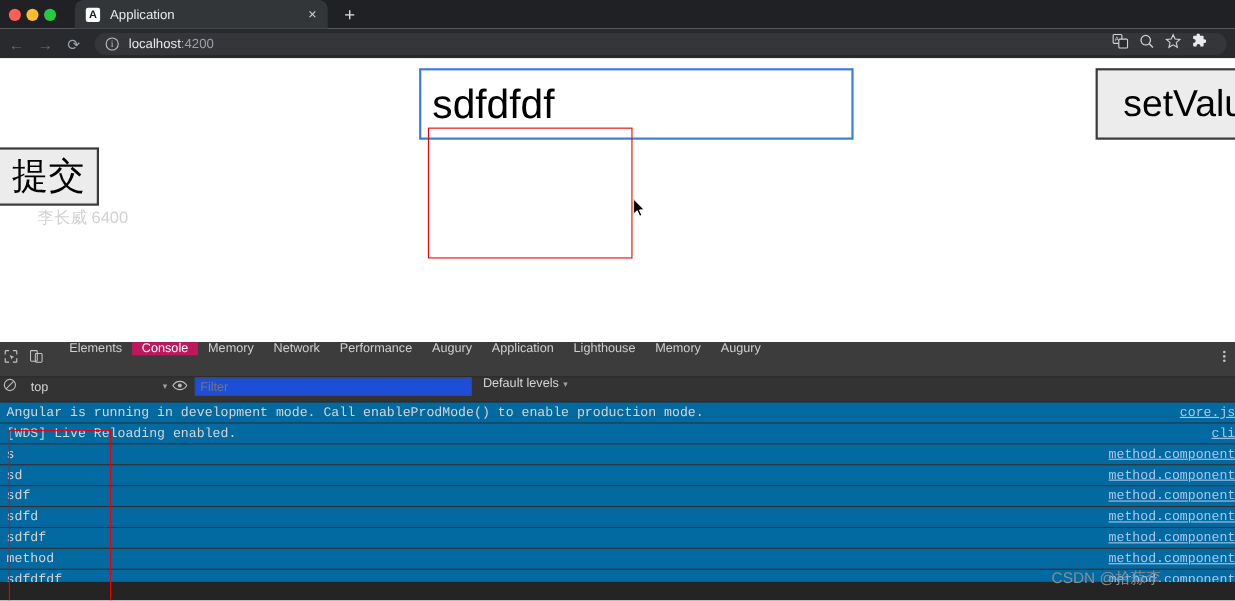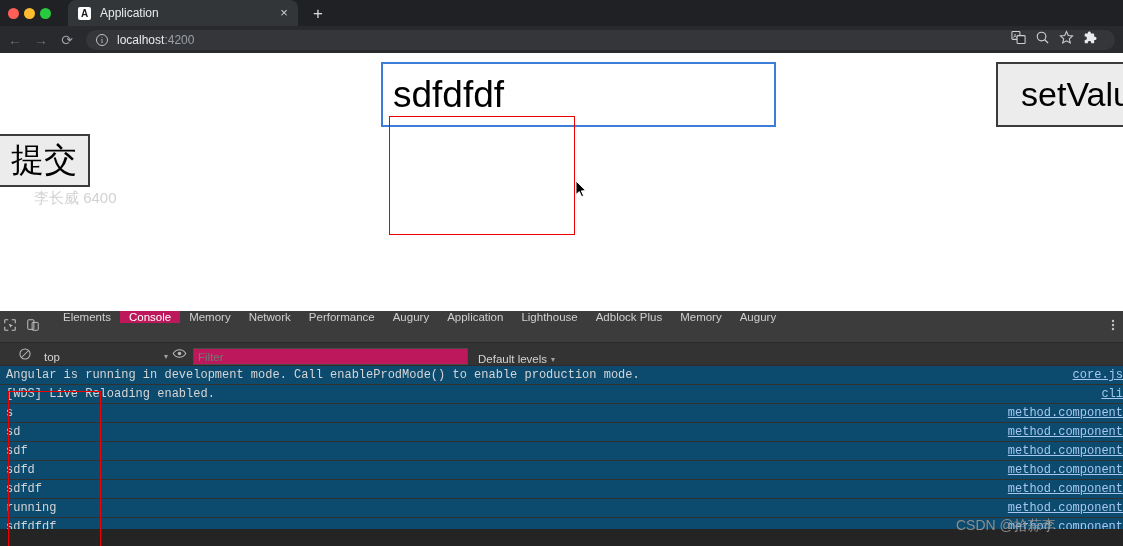--- a/index.html
+++ b/index.html
@@ -146,42 +146,42 @@
     font-size: 11.5px; color: #cfcfcf; white-space: nowrap;
   }
   .dt-tab.active { background: #be185d; color: #ffffff; }
   .dt-rightbar {
     display: flex; align-items: center; gap: 6px; padding-right: 4px;
   }
 
   .dt-filterbar {
     position: relative; height: 23px; background: #333333;
     border-bottom: 1px solid #2b2b2b;
-    display: flex; align-items: flex-end; padding-left: 18px;
+    display: flex; align-items: flex-start; padding-left: 2px;
   }
   .fb-icon { color: #b9b9b9; display: block; }
   .ctx-select {
     display: flex; align-items: center; justify-content: space-between;
     width: 132px; height: 17px; margin-left: 8px; padding: 0 4px;
     color: #d4d4d4; font-size: 11.5px;
   }
   .caret { font-size: 8px; color: #a0a0a0; }
   .filter-input {
-    width: 275px; height: 17px; margin-left: 6px;
-    background: #be185d; border: 1px solid #4a4a4a;
+    width: 252px; height: 17px; margin-left: 6px;
+    background: #1d4ed8; border: 1px solid #4a4a4a;
     color: #cfcfcf; font-size: 11.5px; padding: 0 4px;
     font-family: "Liberation Sans", sans-serif; outline: none;
   }
   .levels {
     display: flex; align-items: center; gap: 4px;
     margin-left: 10px; color: #d4d4d4; font-size: 11.5px;
   }
 
   .console {
-    position: relative; height: 163px; overflow: hidden; background: #0c4a6e;
+    position: relative; height: 163px; overflow: hidden; background: #0369a1;
   }
   .c-row {
     position: relative; height: 19px; line-height: 19px;
     border-bottom: 1px solid #313131;
     font-family: "Liberation Mono", monospace; font-size: 12px;
     color: #d5d5d5; padding-left: 6px; white-space: nowrap;
   }
   .c-row .src {
     position: absolute; right: 0px; top: 0;
     color: #a6c8f0; text-decoration: underline; font-size: 12px;
@@ -289,21 +289,20 @@
       </div>
       <div class="dt-tabs">
         <div class="dt-tab">Elements</div>
         <div class="dt-tab active">Console</div>
         <div class="dt-tab">Memory</div>
         <div class="dt-tab">Network</div>
         <div class="dt-tab">Performance</div>
         <div class="dt-tab">Augury</div>
         <div class="dt-tab">Application</div>
         <div class="dt-tab">Lighthouse</div>
-        <div class="dt-tab">Adblock Plus</div>
         <div class="dt-tab">Memory</div>
         <div class="dt-tab">Augury</div>
       </div>
       <div class="dt-rightbar">
         <span class="dt-icon">
           <svg width="12" height="14" viewBox="0 0 12 14">
               <circle cx="6" cy="3" r="1.2" fill="#c4c4c4"></circle>
               <circle cx="6" cy="7" r="1.2" fill="#c4c4c4"></circle>
               <circle cx="6" cy="11" r="1.2" fill="#c4c4c4"></circle>
             </svg>
@@ -358,21 +357,21 @@
       </div>
       <div class="c-row">
         <span>sdfd</span>
         <span class="src">method.component</span>
       </div>
       <div class="c-row">
         <span>sdfdf</span>
         <span class="src">method.component</span>
       </div>
       <div class="c-row">
-        <span>running</span>
+        <span>method</span>
         <span class="src">method.component</span>
       </div>
       <div class="c-row">
         <span>sdfdfdf</span>
         <span class="src">method.component</span>
       </div>
     </div>
   </div>
 
   <div class="anno-vline" style="left:8px; top:391px; height:155px;"></div>

